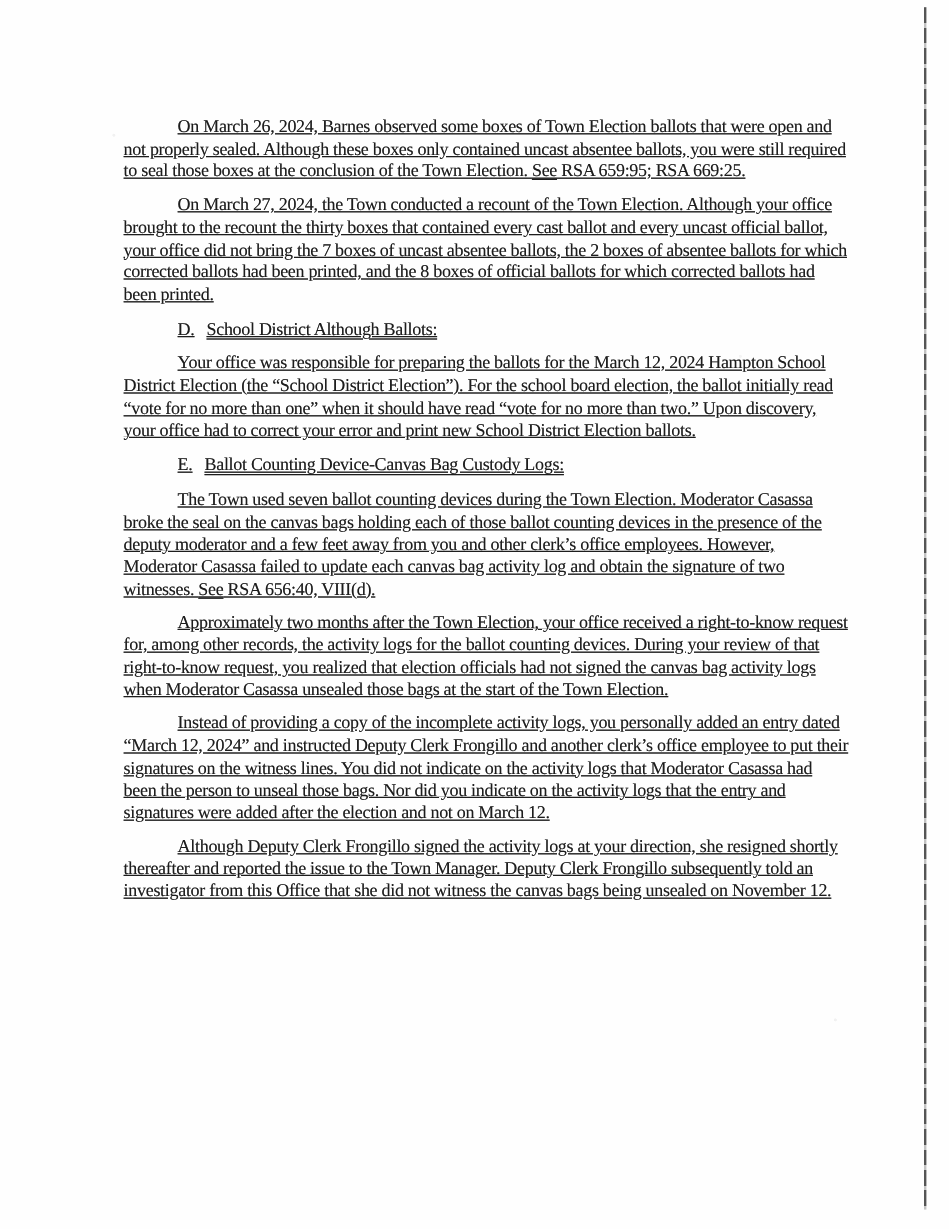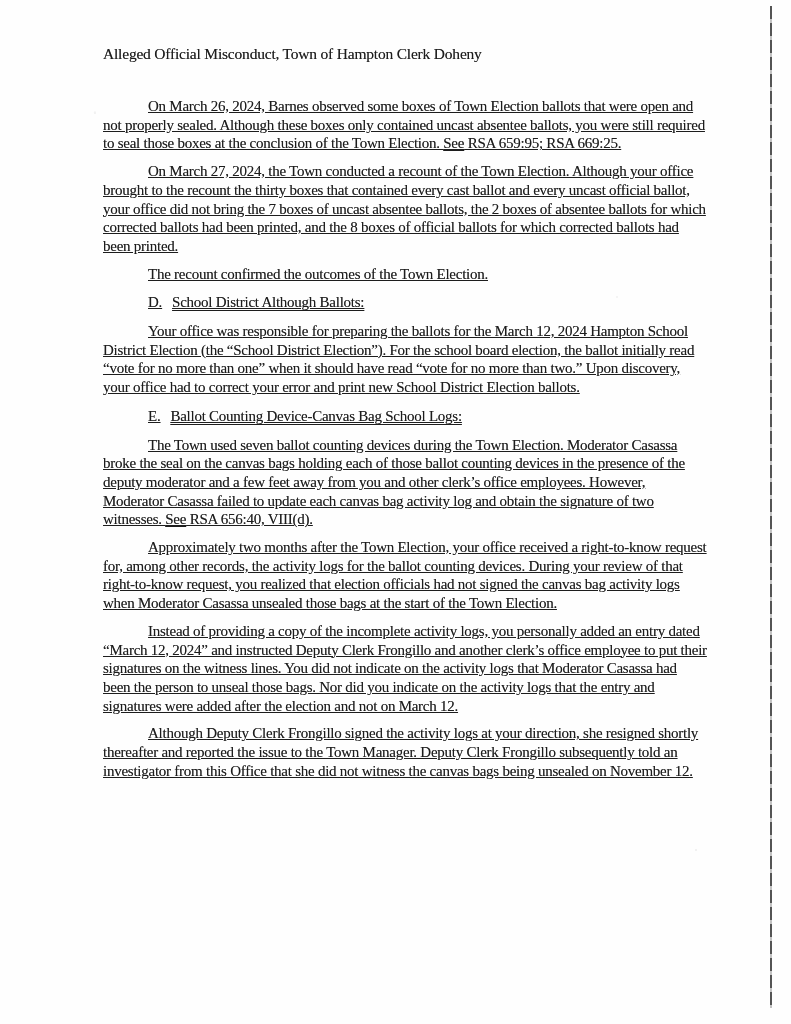--- a/index.html
+++ b/index.html
@@ -82,30 +82,28 @@
       rgba(55,55,55,0.3) 17px
     );
   }
 </style>
 </head>
 <body>
 
 <div class="page">
 
   <div class="header">
-    <div>Alleged Official Misconduct, Town of Hampton Clerk Doheny</div>
   </div>
 
   <div class="body-text">
       <div class="para"><span>On March 26, 2024, Barnes observed some boxes of Town Election ballots that were open and not properly sealed.  Although these boxes only contained uncast absentee ballots, you were still required to seal those boxes at the conclusion of the Town Election.  </span><span class="seg-u">See</span><span> RSA 659:95; RSA 669:25.</span></div>
       <div class="para"><span>On March 27, 2024, the Town conducted a recount of the Town Election.  Although your office brought to the recount the thirty boxes that contained every cast ballot and every uncast official ballot, your office did not bring the 7 boxes of uncast absentee ballots, the 2 boxes of absentee ballots for which corrected ballots had been printed, and the 8 boxes of official ballots for which corrected ballots had been printed.</span></div>
-      <div class="para"><span>The recount confirmed the outcomes of the Town Election.</span></div>
       <div class="heading"><span class="h-label">D.</span><span class="h-title">School District Although Ballots:</span></div>
       <div class="para"><span>Your office was responsible for preparing the ballots for the March 12, 2024 Hampton School District Election (the “School District Election”).  For the school board election, the ballot initially read “vote for no more than one” when it should have read “vote for no more than two.”  Upon discovery, your office had to correct your error and print new School District Election ballots.</span></div>
-      <div class="heading"><span class="h-label">E.</span><span class="h-title">Ballot Counting Device-Canvas Bag School Logs:</span></div>
+      <div class="heading"><span class="h-label">E.</span><span class="h-title">Ballot Counting Device-Canvas Bag Custody Logs:</span></div>
       <div class="para"><span>The Town used seven ballot counting devices during the Town Election.  Moderator Casassa broke the seal on the canvas bags holding each of those ballot counting devices in the presence of the deputy moderator and a few feet away from you and other clerk’s office employees.  However, Moderator Casassa failed to update each canvas bag activity log and obtain the signature of two witnesses.  </span><span class="seg-u">See</span><span> RSA 656:40, VIII(d).</span></div>
       <div class="para"><span>Approximately two months after the Town Election, your office received a right-to-know request for, among other records, the activity logs for the ballot counting devices.  During your review of that right-to-know request, you realized that election officials had not signed the canvas bag activity logs when Moderator Casassa unsealed those bags at the start of the Town Election.</span></div>
       <div class="para"><span>Instead of providing a copy of the incomplete activity logs, you personally added an entry dated “March 12, 2024” and instructed Deputy Clerk Frongillo and another clerk’s office employee to put their signatures on the witness lines.  You did not indicate on the activity logs that Moderator Casassa had been the person to unseal those bags.  Nor did you indicate on the activity logs that the entry and signatures were added after the election and not on March 12.</span></div>
       <div class="para"><span>Although Deputy Clerk Frongillo signed the activity logs at your direction, she resigned shortly thereafter and reported the issue to the Town Manager.  Deputy Clerk Frongillo subsequently told an investigator from this Office that she did not witness the canvas bags being unsealed on November 12.</span></div>
     </div>
 
   <div class="scan-line"></div>
 
 </div>
 

